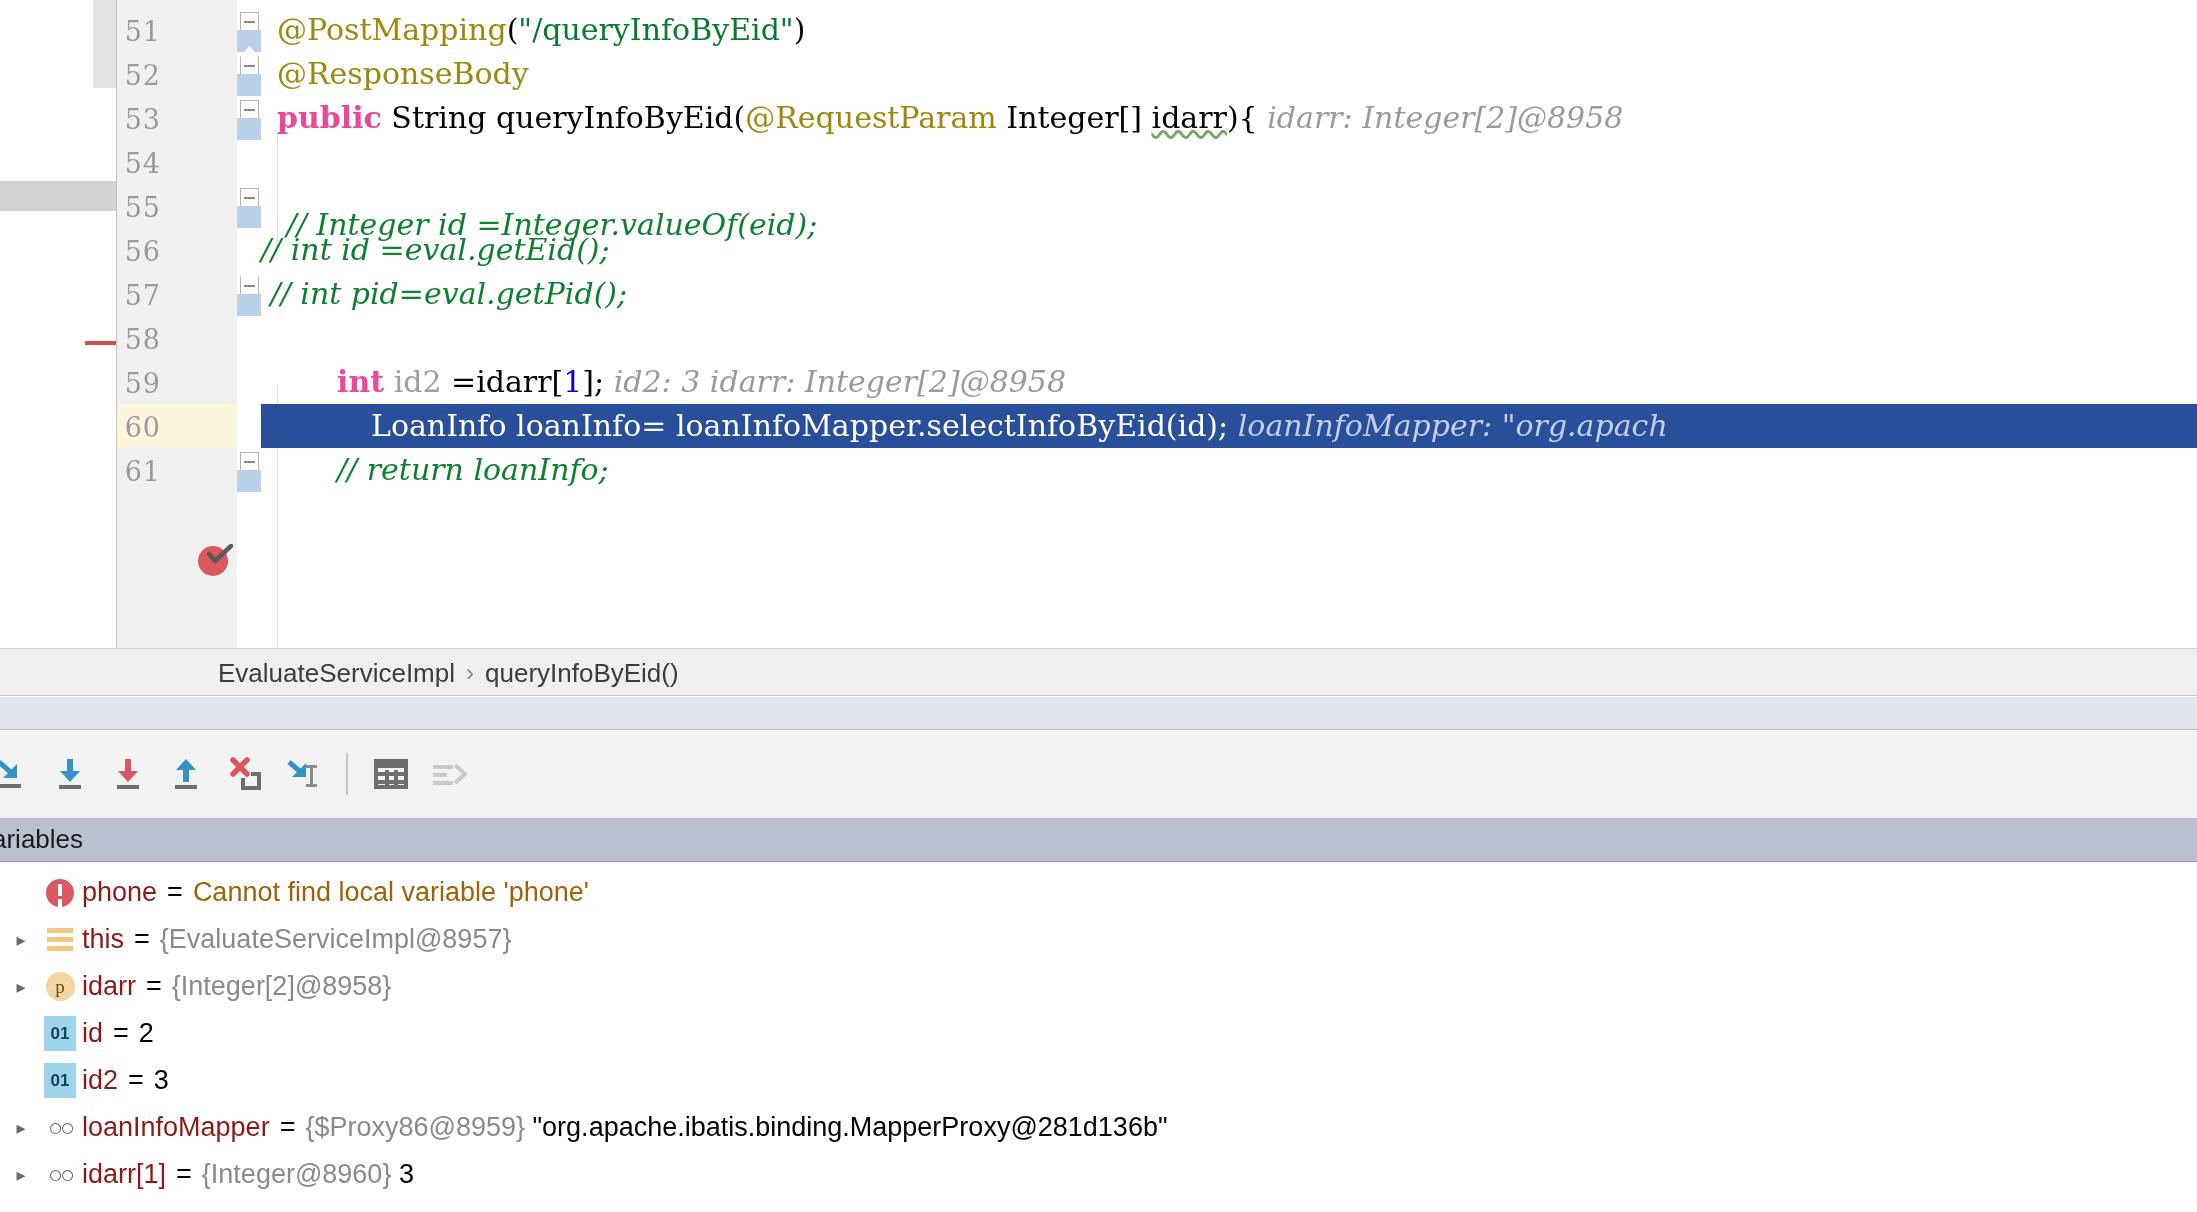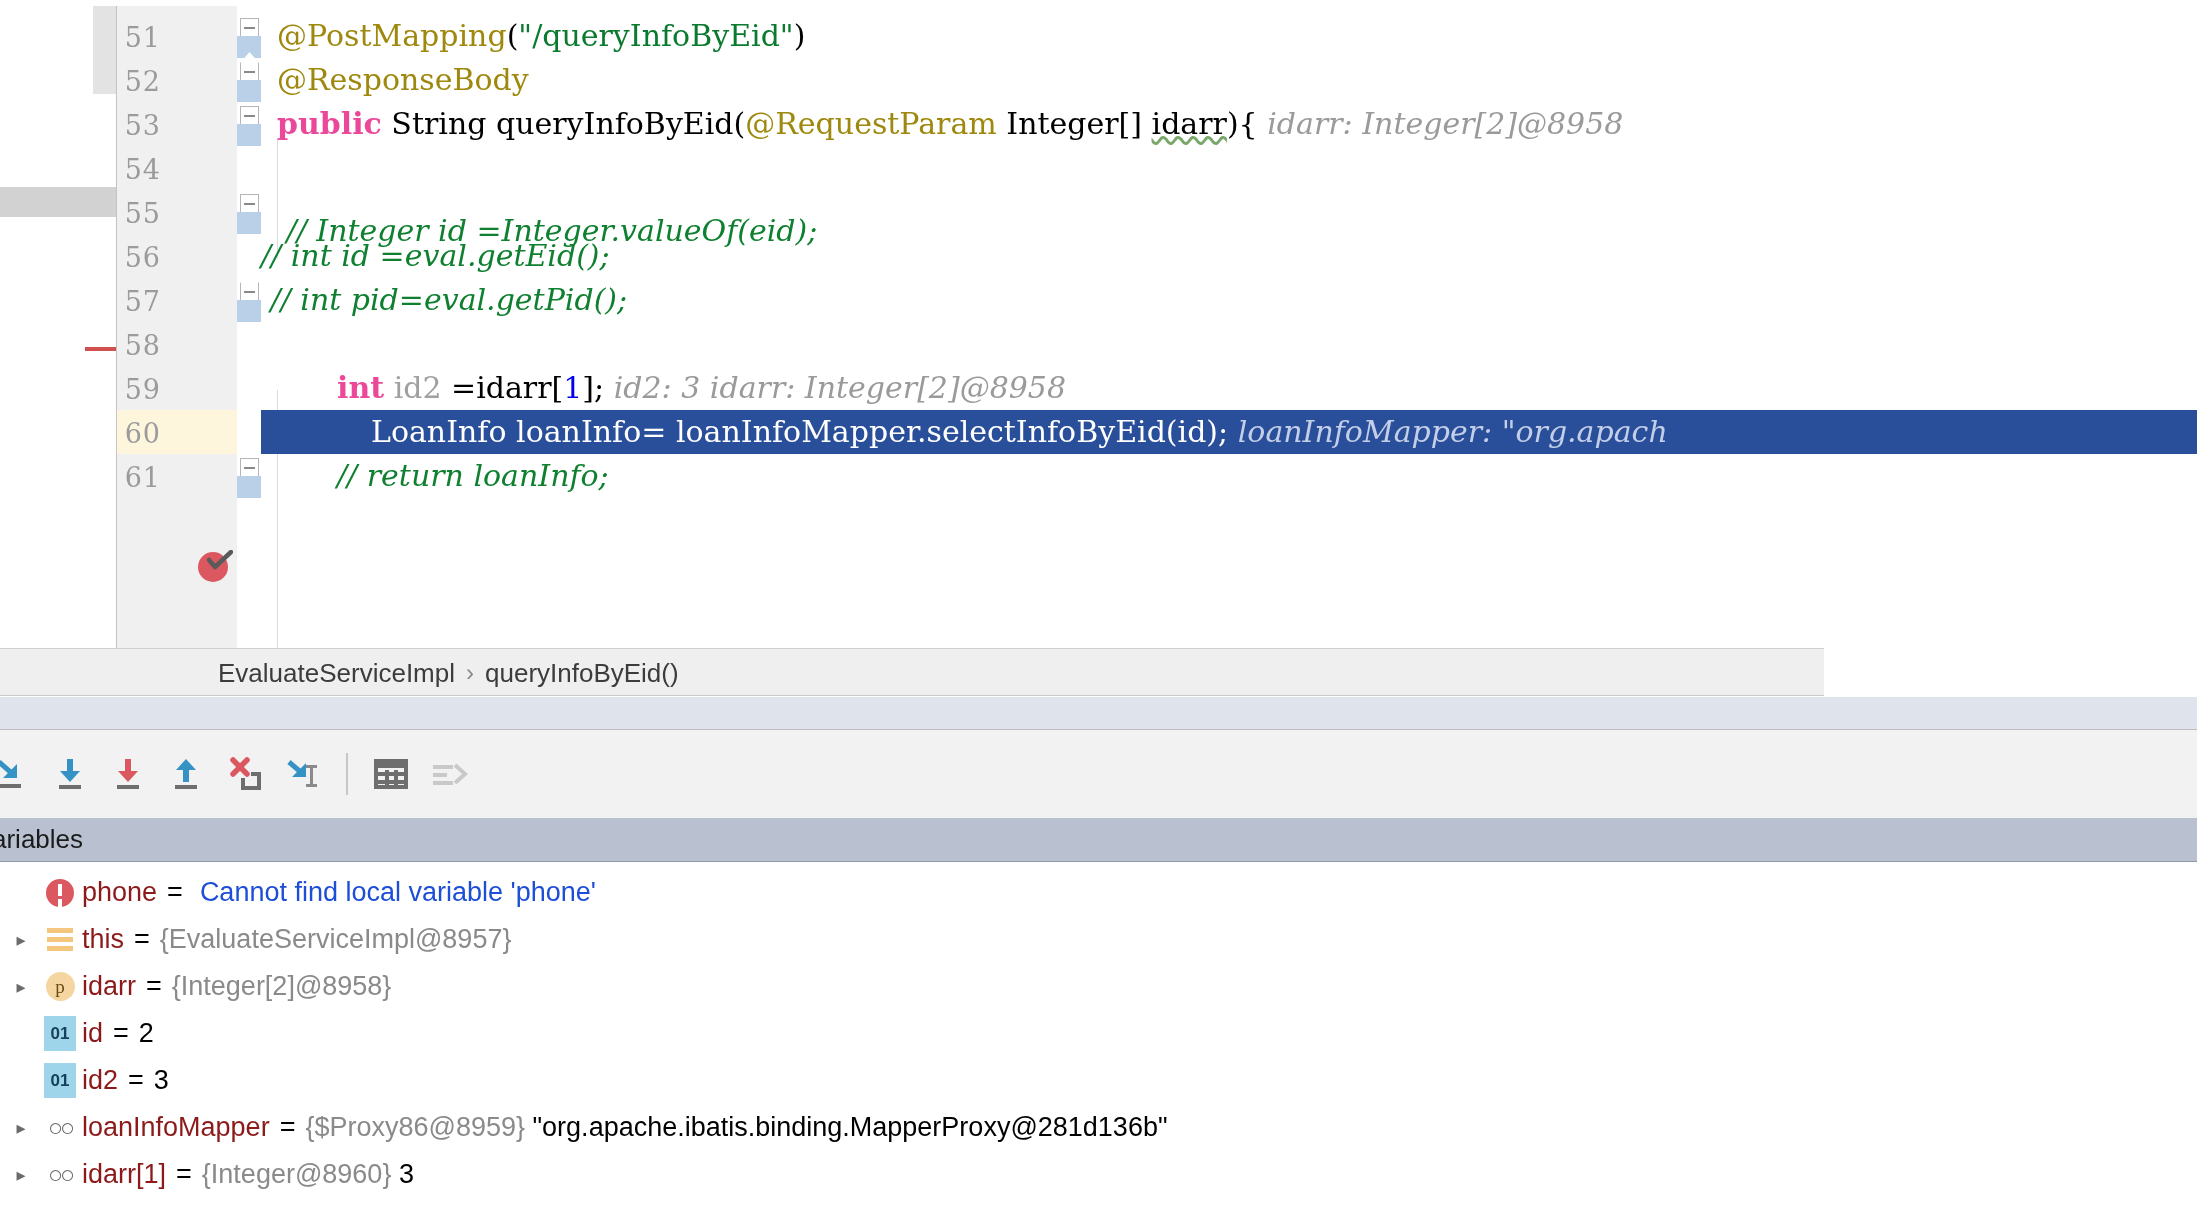--- a/index.html
+++ b/index.html
@@ -6,21 +6,21 @@
   html, body {
     width: 2197px; height: 1212px;
     background: #ffffff;
     font-family: "Liberation Sans", sans-serif;
     overflow: hidden;
   }
   #root { position: relative; width: 2197px; height: 1212px; }
 
   
   .editor-area {
-    position: absolute; left: 0; top: 6px; width: 2197px; height: 672px;
+    position: absolute; left: 0; top: 0; width: 2197px; height: 672px;
     background: #ffffff; overflow: hidden;
   }
   
   .left-strip {
     position: absolute; left: 0; top: 0; width: 116px; height: 672px;
     background: #ffffff;
   }
   .left-block-a {
     position: absolute; left: 93px; top: 0; width: 24px; height: 88px;
     background: #e3e3e3;
@@ -122,21 +122,21 @@
   .hint { color: #9a9a9a; font-style: italic; }
   .hint-light { color: #c3cee8; font-style: italic; }
   .dim { color: #a0a0a0; }
   .wavy {
     text-decoration: underline wavy #7aa66a;
     text-decoration-skip-ink: none;
   }
 
   
   .breadcrumb {
-    position: absolute; left: 0; top: 648px; width: 1824px; height: 48px;
+    position: absolute; left: 0; top: 648px; width: 2197px; height: 48px;
     background: #efefef; border-top: 1px solid #cfcfcf;
     border-bottom: 1px solid #c9c9c9;
     text-align: center;
   }
   .breadcrumb-inner {
     position: absolute; left: 218px; top: 0; height: 48px;
     display: flex; align-items: center; gap: 11px;
     font-size: 26px; color: #3c3c3c;
   }
   .bc-sep { color: #8a8a8a; font-size: 24px; }
@@ -196,21 +196,21 @@
   }
   .twisty.blank { color: transparent; }
   .var-icon {
     width: 44px; flex: none; display: flex; align-items: center;
     justify-content: center;
   }
   .var-name { color: #8c1a1a; margin-right: 10px; }
   .var-eq { color: #000000; margin-right: 10px; }
   .var-val { color: #000000; }
   .var-val.gray { color: #8a8a8a; }
-  .var-val.red { color: #1d4ed8; margin-left: 7px; }
+  .var-val.red { color: #a16207; }
   .var-val.mixed .g { color: #8a8a8a; }
   .var-val.mixed .b { color: #000000; }
 
   
   .ic-err {
     width: 28px; height: 28px; border-radius: 50%;
     background: #db5860; position: relative;
   }
   .ic-err::after {
     content: ""; position: absolute; left: 12px; top: 5px;

